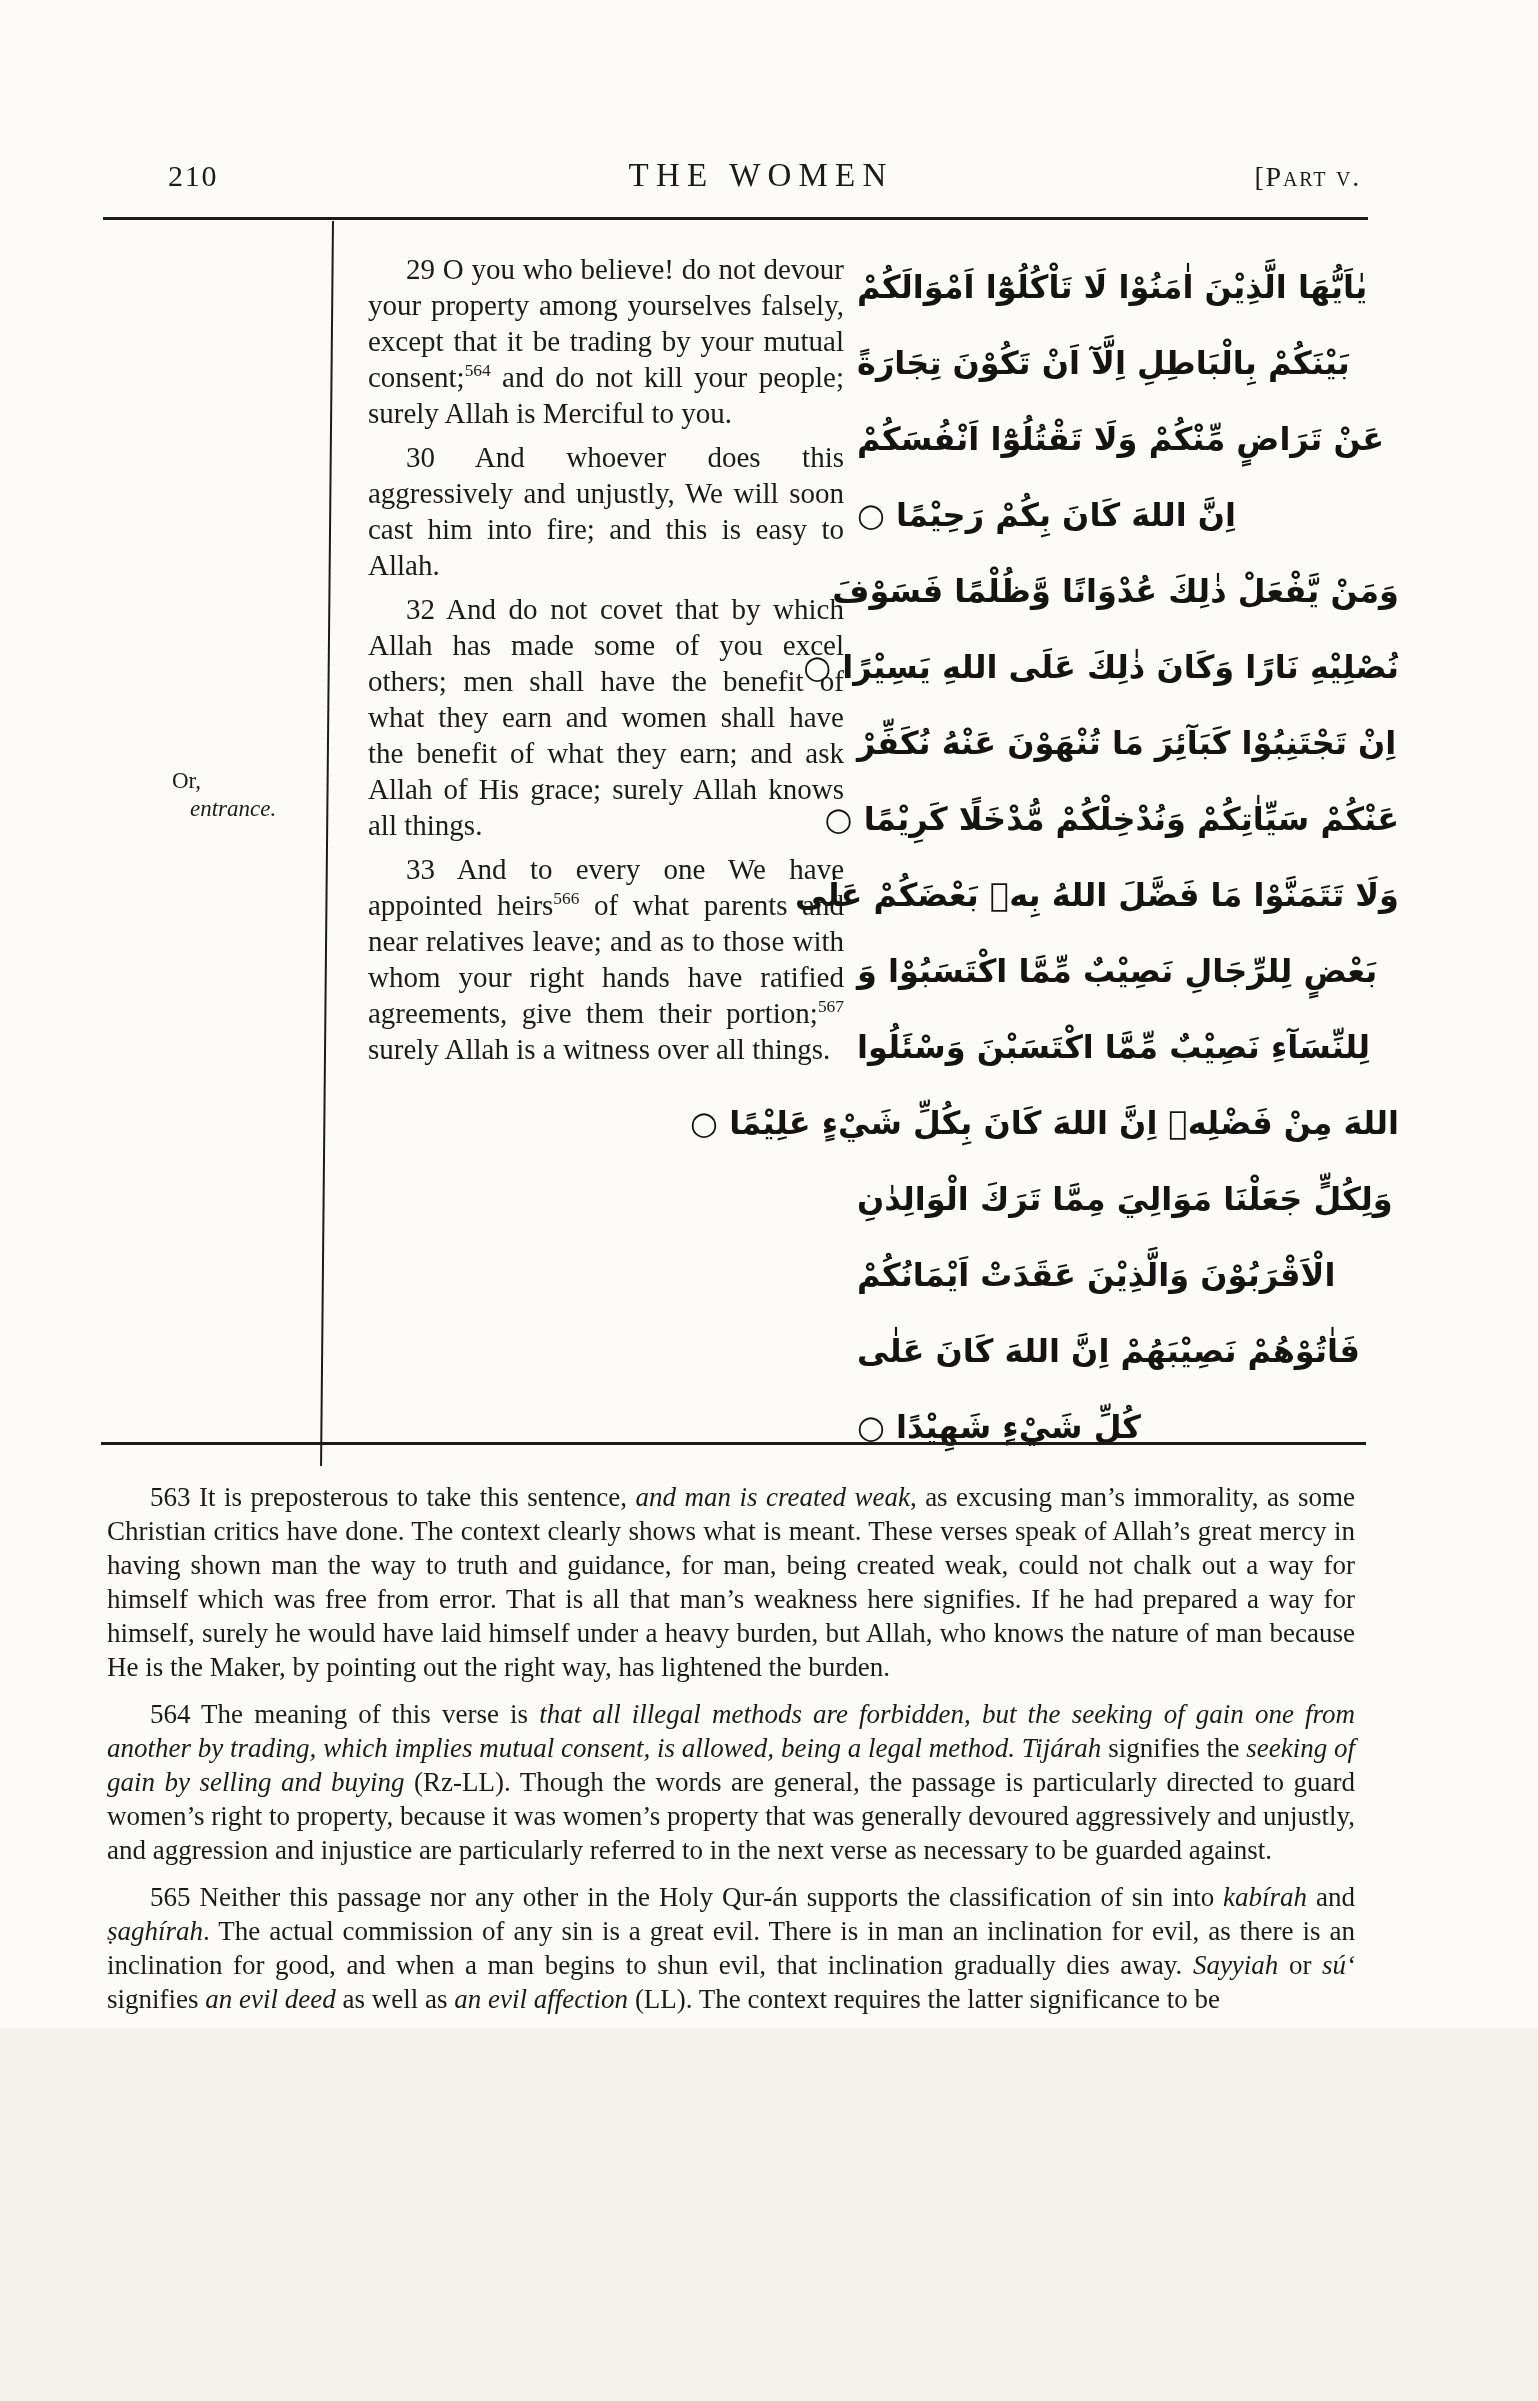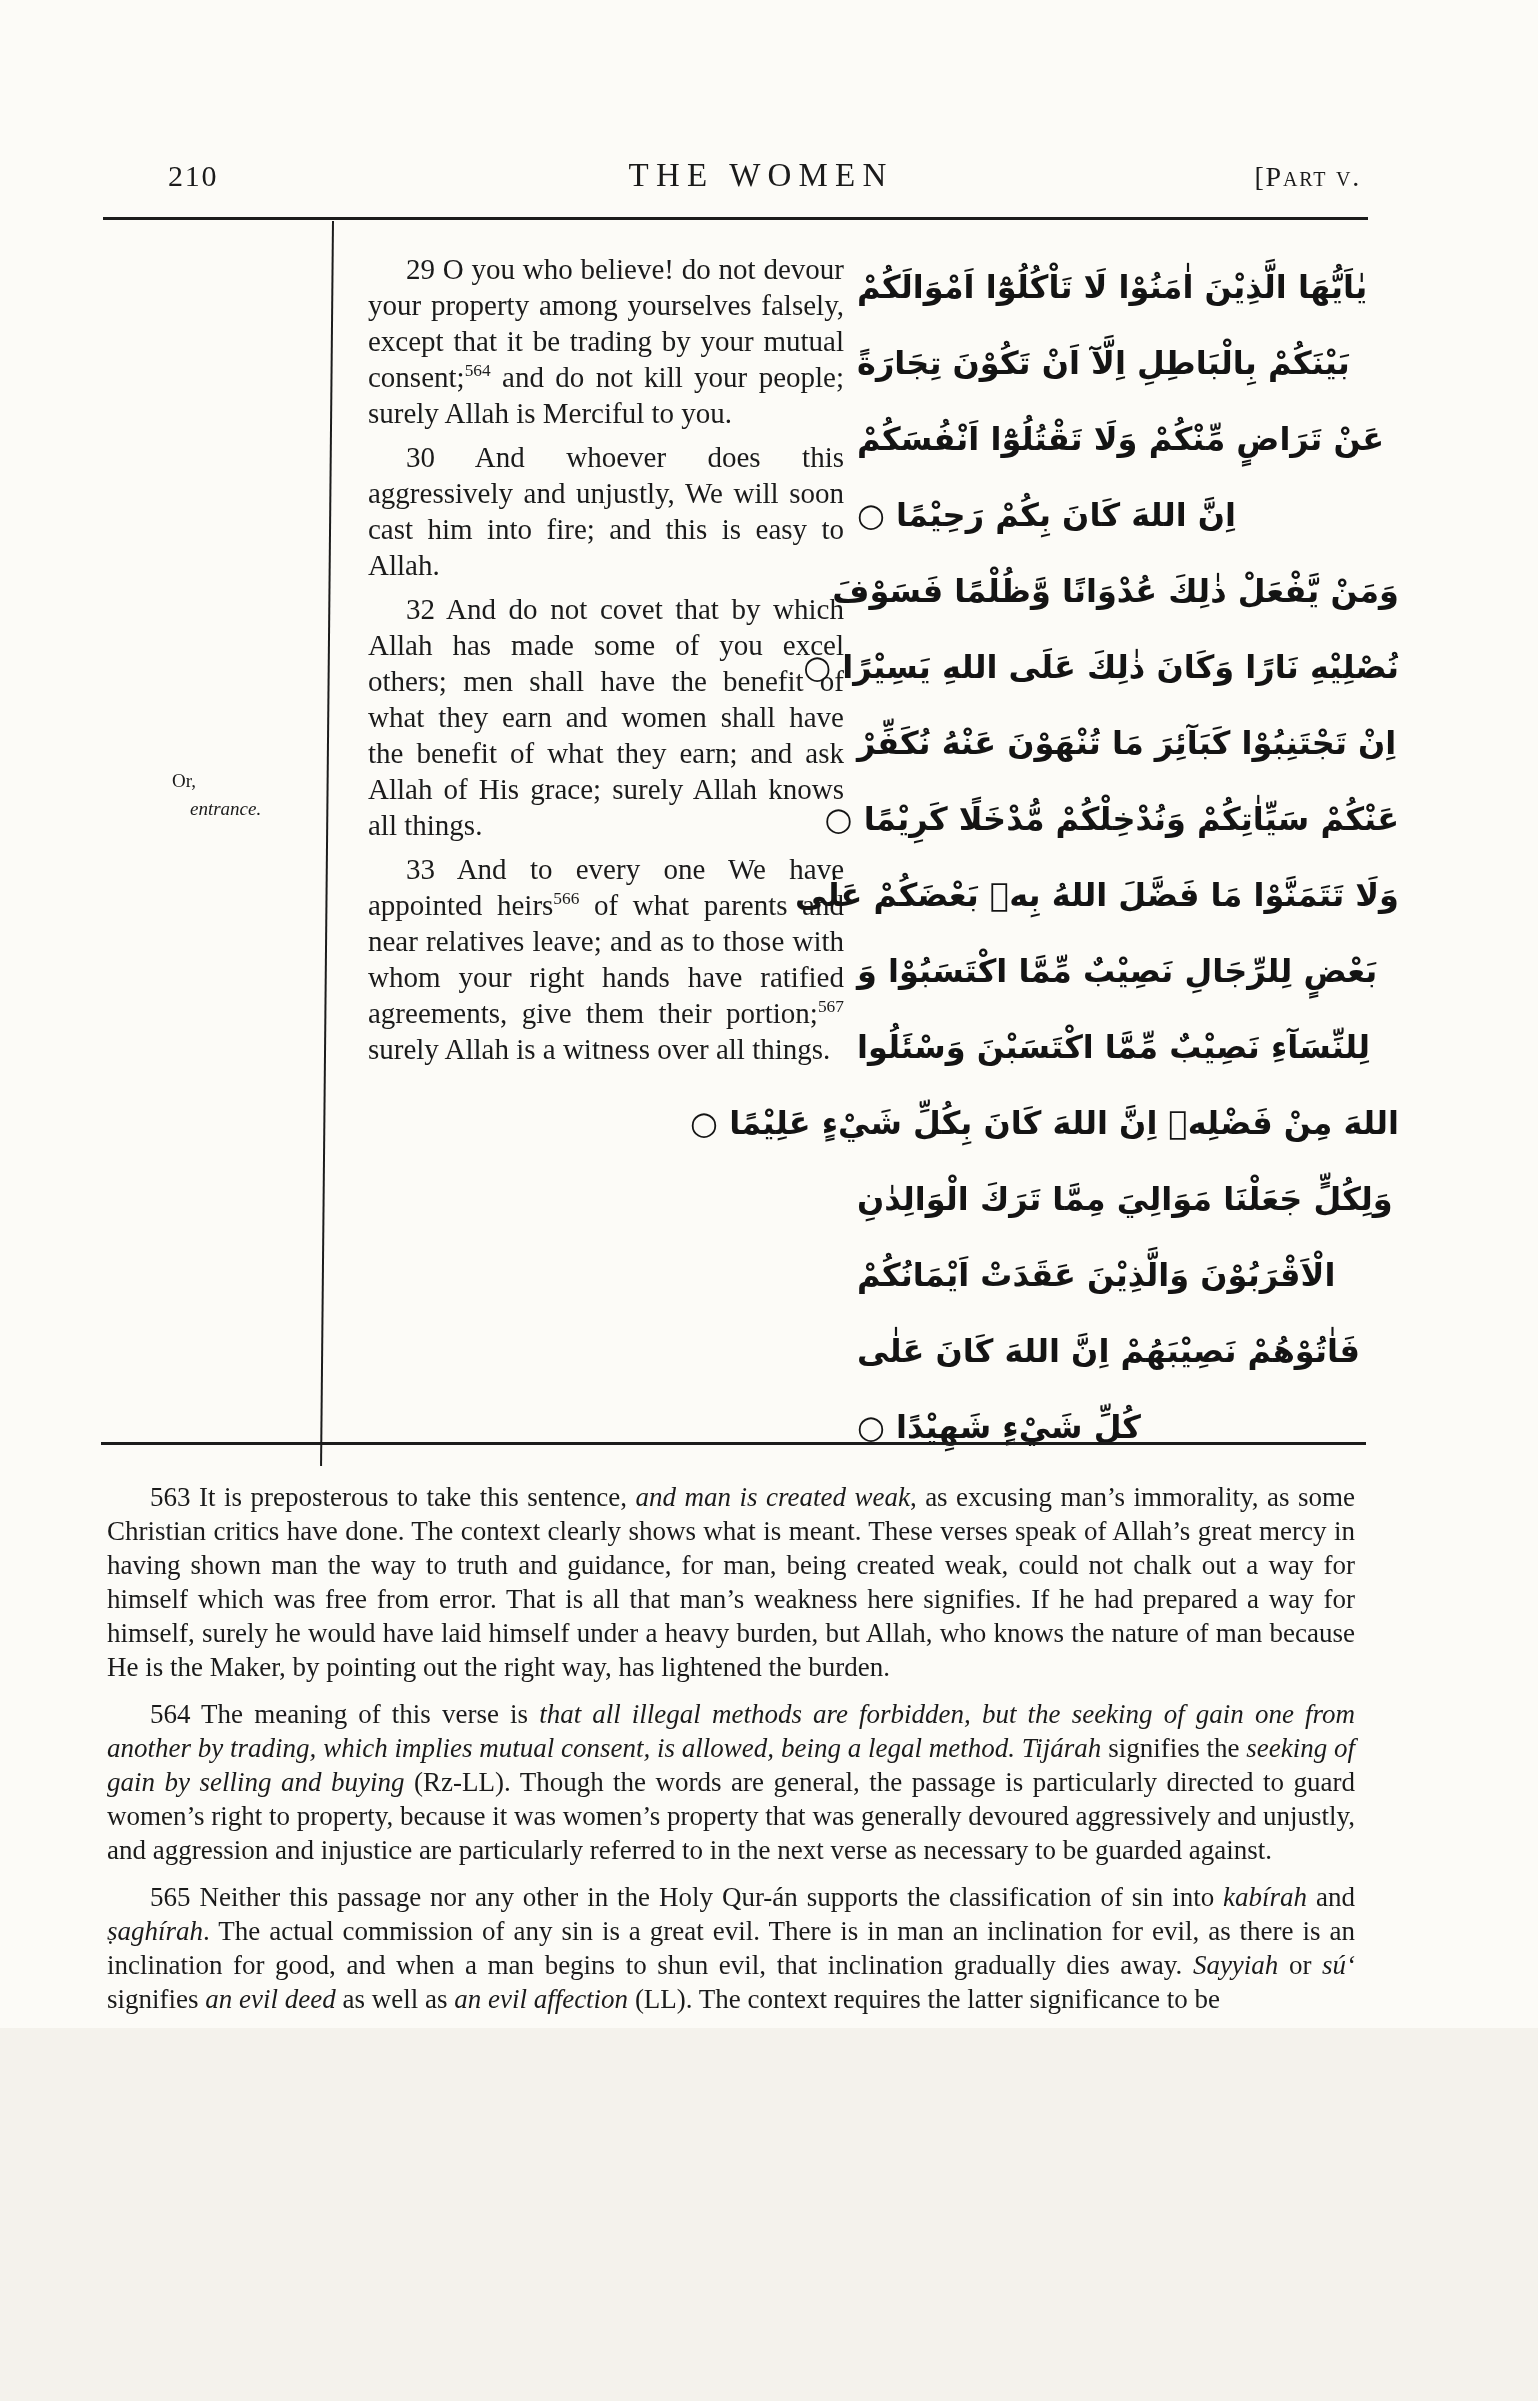--- a/index.html
+++ b/index.html
@@ -38,21 +38,21 @@
     width: 1265px; height: 2.7px; background: #1c1c1c;
   }
   .vline {
     position: absolute; left: 332px; top: 221px;
     width: 1.8px; height: 1245px; background: #1c1c1c;
     transform: rotate(0.55deg); transform-origin: top center;
   }
   
   .margin-note {
     position: absolute; left: 172px; top: 767px; width: 157px;
-    font-size: 19px; line-height: 28px;
+    font-size: 23px; line-height: 28px;
   }
   .margin-note .l2 { padding-left: 18px; }
   .it { font-style: italic; }
   
   .english-col {
     position: absolute; left: 360px; top: 243px; width: 492px;
     font-size: 29px; line-height: 36px;
     text-align: justify;
   }
   .english-col p { margin: 8px; text-indent: 38px; }

